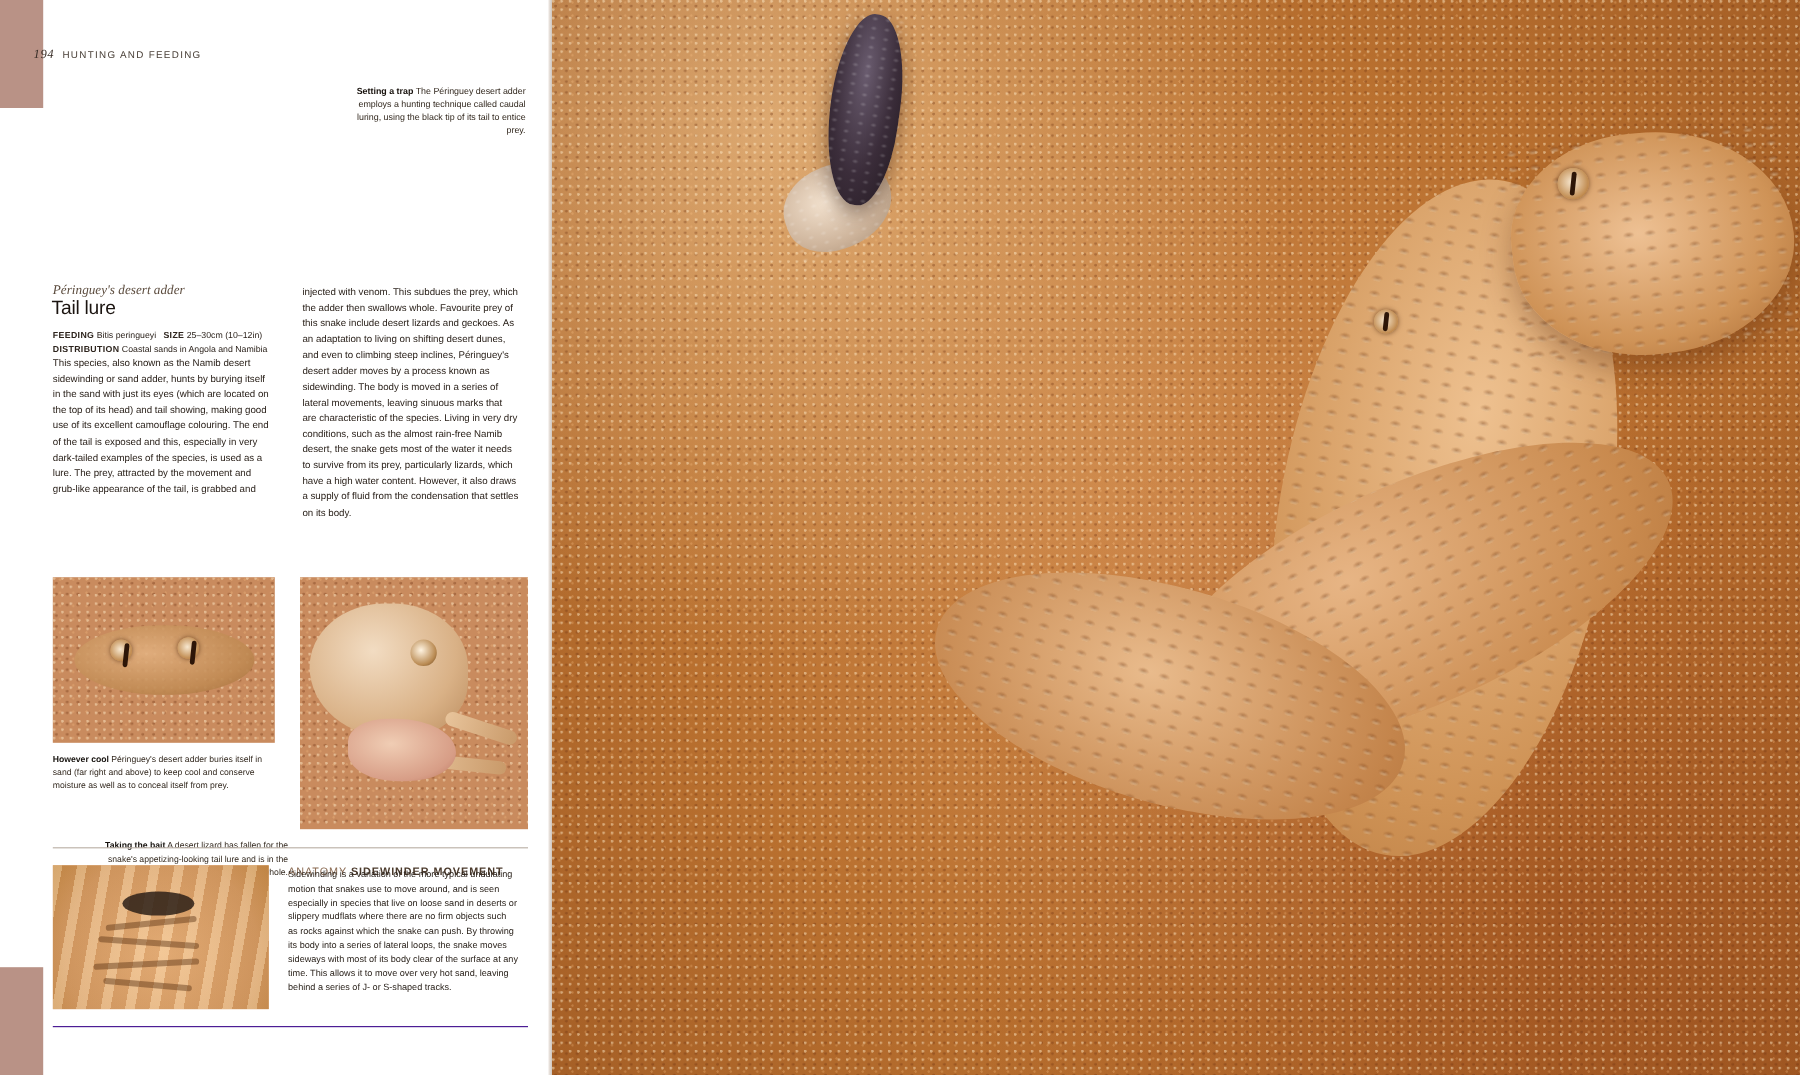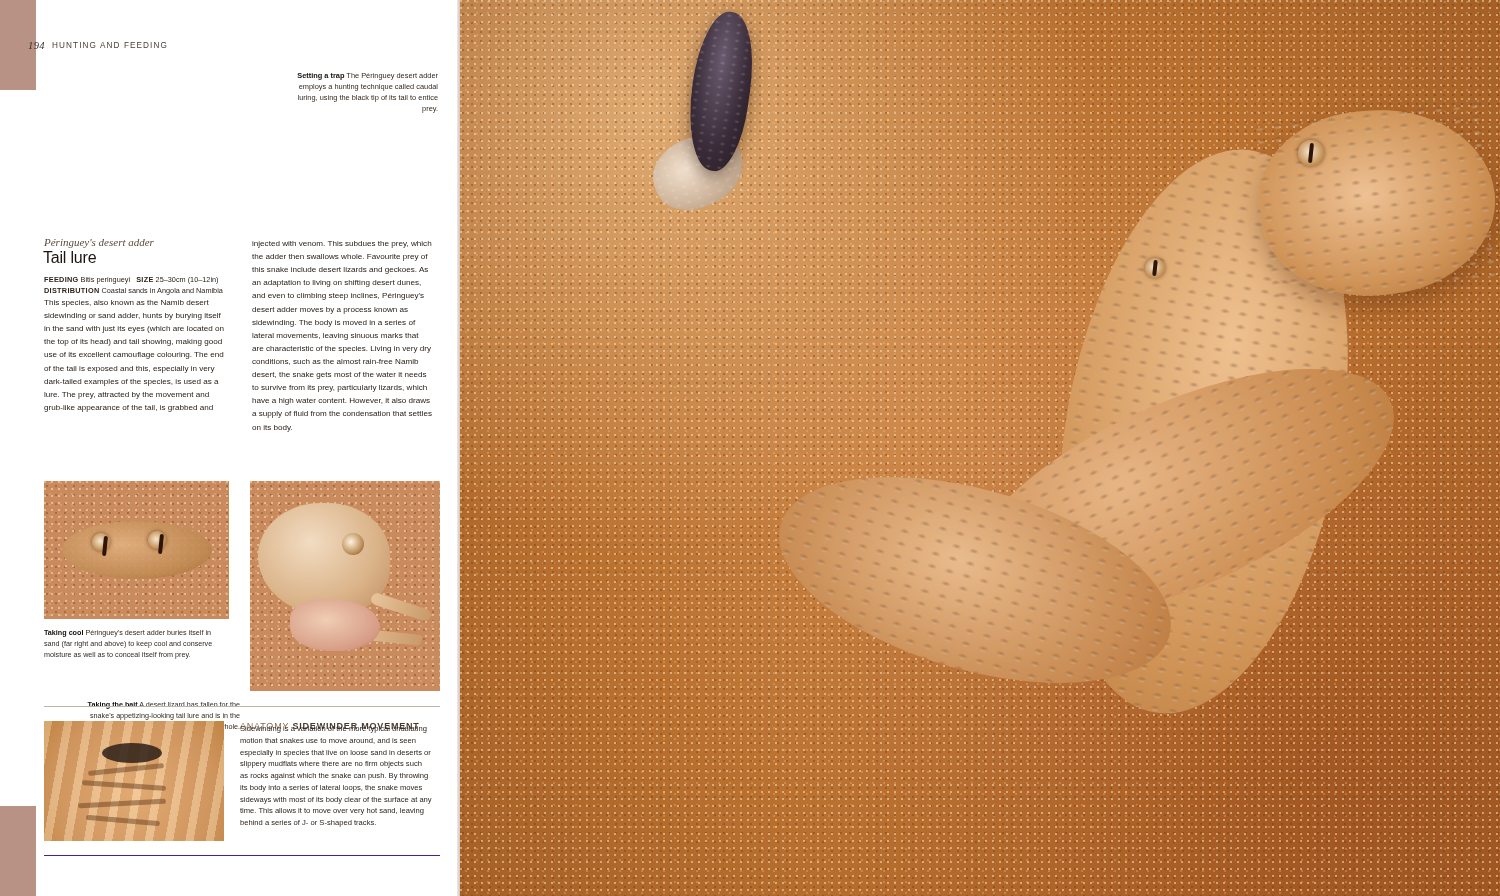--- a/index.html
+++ b/index.html
@@ -373,21 +373,21 @@
     <div class="photo ph-bait">
       <div class="sand-grain"></div>
       <div class="lizard-head"></div>
       <div class="lizard-eye"></div>
       <div class="lizard-leg" style="left:120px;top:120px;width:62px;height:12px;transform:rotate(18deg)"></div>
       <div class="lizard-leg" style="left:96px;top:150px;width:76px;height:11px;transform:rotate(6deg)"></div>
       <div style="position:absolute;left:40px;top:118px;width:90px;height:52px;border-radius:40% 60% 50% 50%;background:radial-gradient(ellipse at 40% 40%,#f0cdb4,#d79d86 70%,#b8735e 100%)"></div>
     </div>
 
     <div class="cap-keepcool">
-      <b>Taking cool</b><span> Péringuey's desert adder buries itself in sand (far right and above) to keep cool and conserve moisture as well as to conceal itself from prey.</span>
+      <b>However cool</b><span> Péringuey's desert adder buries itself in sand (far right and above) to keep cool and conserve moisture as well as to conceal itself from prey.</span>
     </div>
 
     <div class="cap-bait">
       <b>Taking the bait</b><span> A desert lizard has fallen for the snake's appetizing-looking tail lure and is in the process of being swallowed whole.</span>
     </div>
 
     <div class="anatomy-box">
       <div class="anatomy-photo">
         <div class="sand-ripple"></div>
         <div style="position:absolute;left:58px;top:22px;width:60px;height:20px;border-radius:50%;background:#2d2017;opacity:.85"></div>

